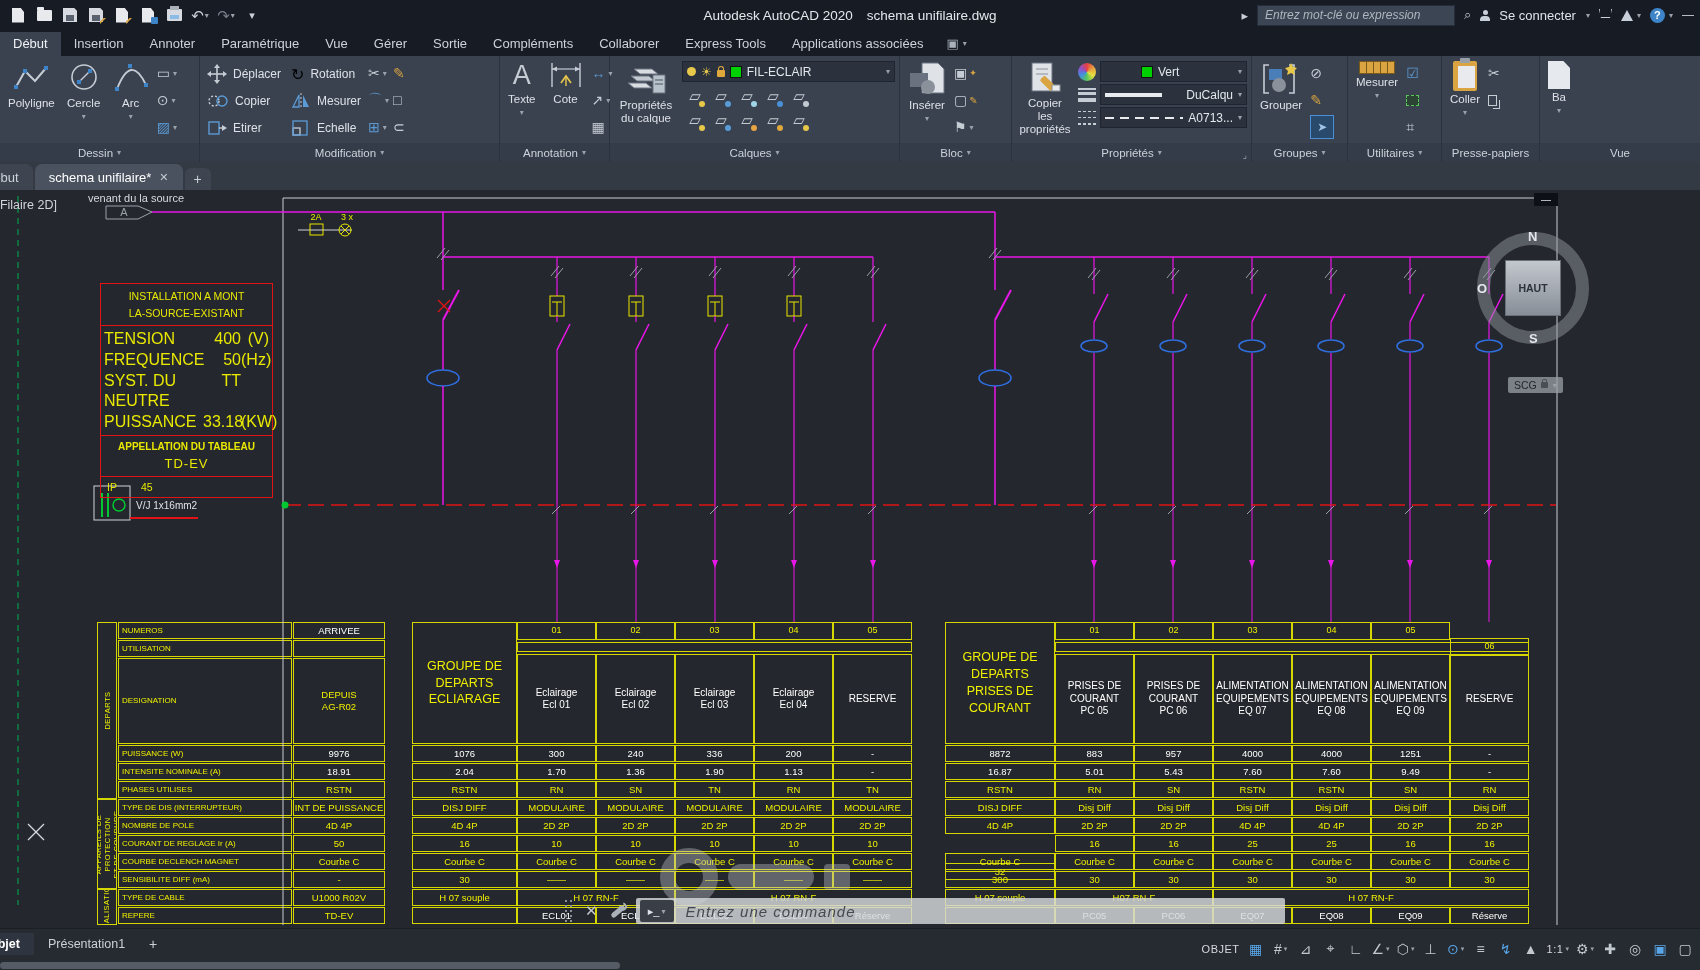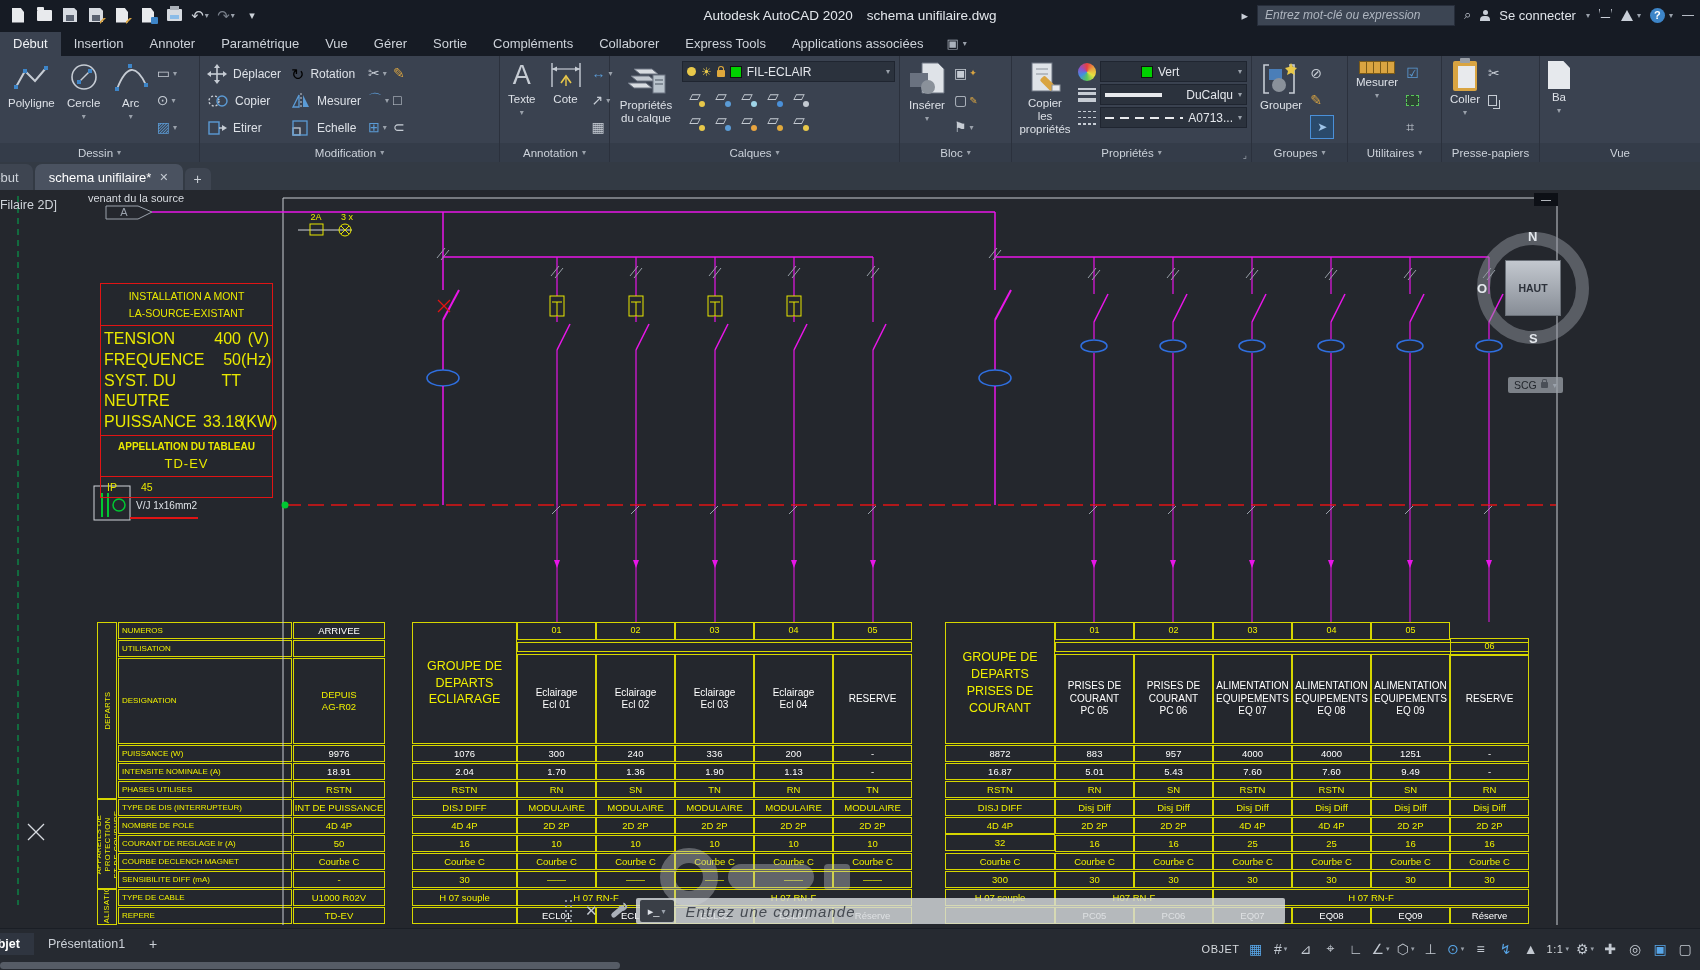--- a/index.html
+++ b/index.html
@@ -1037,21 +1037,21 @@
         <div class="tc y-sm data" style="left: 1292px; top: 609px; width: 79px; height: 17px;">Disj Diff</div>
         <div class="tc y-sm data" style="left: 1371px; top: 609px; width: 79px; height: 17px;">Disj Diff</div>
         <div class="tc y-sm data" style="left: 1450px; top: 609px; width: 79px; height: 17px;">Disj Diff</div>
         <div class="tc data" style="left: 945px; top: 627px; width: 110px; height: 17px;">4D 4P</div>
         <div class="tc  data" style="left: 1055px; top: 627px; width: 79px; height: 17px;">2D 2P</div>
         <div class="tc  data" style="left: 1134px; top: 627px; width: 79px; height: 17px;">2D 2P</div>
         <div class="tc  data" style="left: 1213px; top: 627px; width: 79px; height: 17px;">4D 4P</div>
         <div class="tc  data" style="left: 1292px; top: 627px; width: 79px; height: 17px;">4D 4P</div>
         <div class="tc  data" style="left: 1371px; top: 627px; width: 79px; height: 17px;">2D 2P</div>
         <div class="tc  data" style="left: 1450px; top: 627px; width: 79px; height: 17px;">2D 2P</div>
-        <div class="tc data" style="left: 945px; top: 644px; width: 110px; height: 17px;">32</div>
+        <div class="tc data" style="left: 945px; top: 673px; width: 110px; height: 17px;">32</div>
         <div class="tc  data" style="left: 1055px; top: 645px; width: 79px; height: 17px;">16</div>
         <div class="tc  data" style="left: 1134px; top: 645px; width: 79px; height: 17px;">16</div>
         <div class="tc  data" style="left: 1213px; top: 645px; width: 79px; height: 17px;">25</div>
         <div class="tc  data" style="left: 1292px; top: 645px; width: 79px; height: 17px;">25</div>
         <div class="tc  data" style="left: 1371px; top: 645px; width: 79px; height: 17px;">16</div>
         <div class="tc  data" style="left: 1450px; top: 645px; width: 79px; height: 17px;">16</div>
         <div class="tc data" style="left: 945px; top: 663px; width: 110px; height: 17px;">Courbe C</div>
         <div class="tc  data" style="left: 1055px; top: 663px; width: 79px; height: 17px;">Courbe C</div>
         <div class="tc  data" style="left: 1134px; top: 663px; width: 79px; height: 17px;">Courbe C</div>
         <div class="tc  data" style="left: 1213px; top: 663px; width: 79px; height: 17px;">Courbe C</div>

